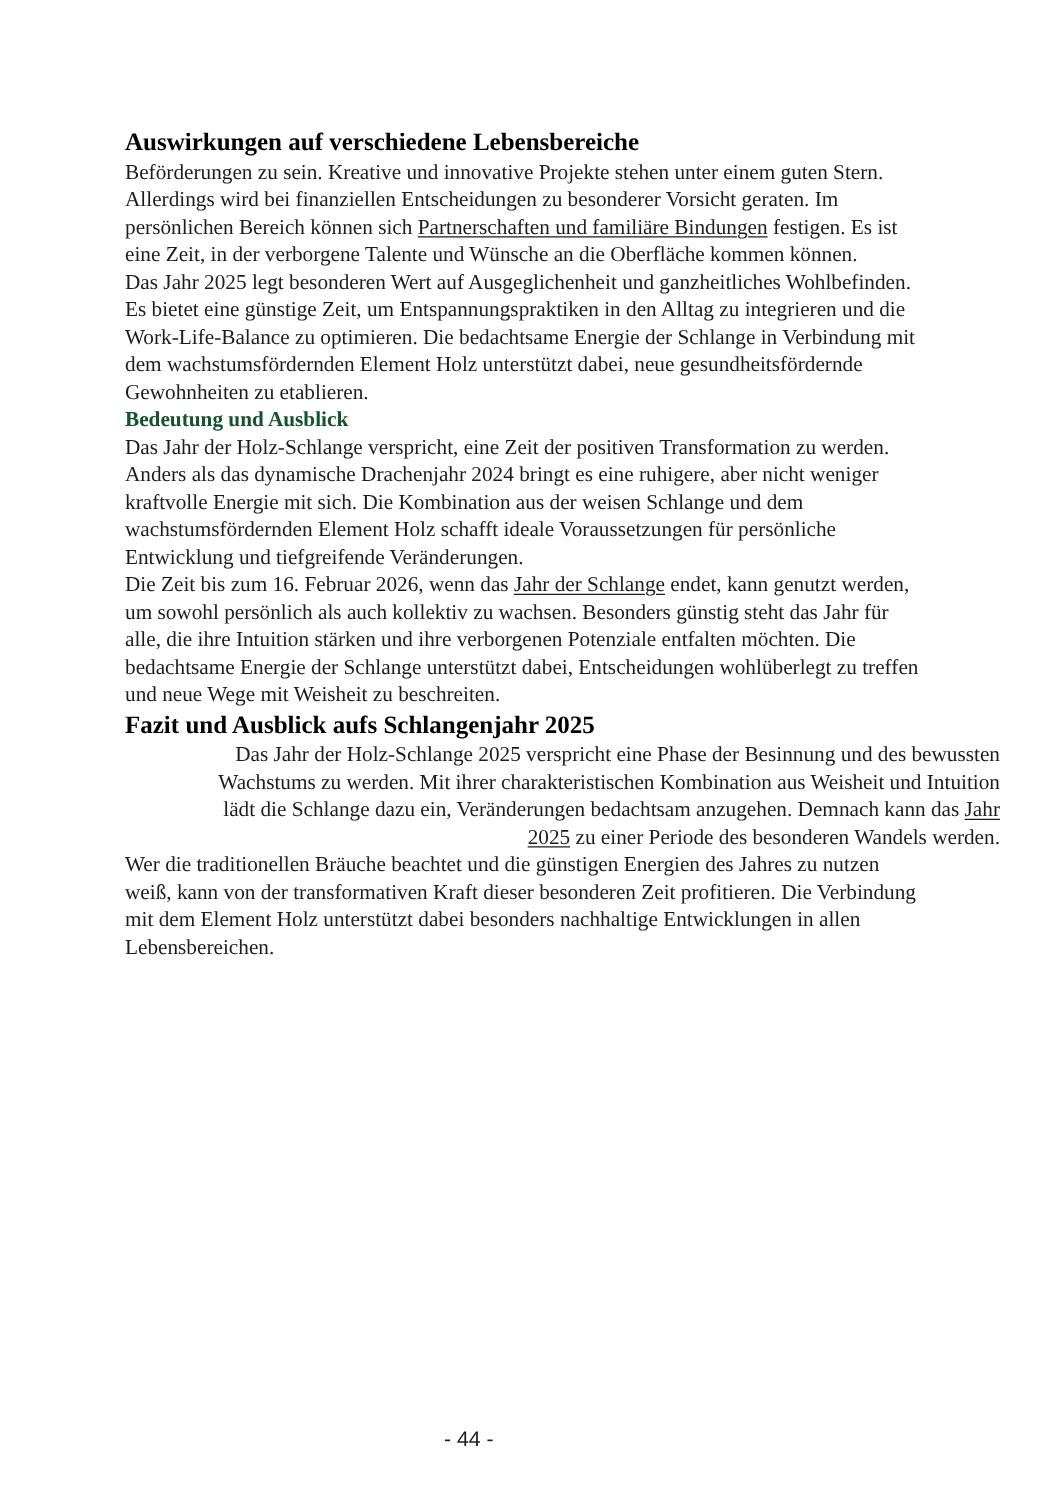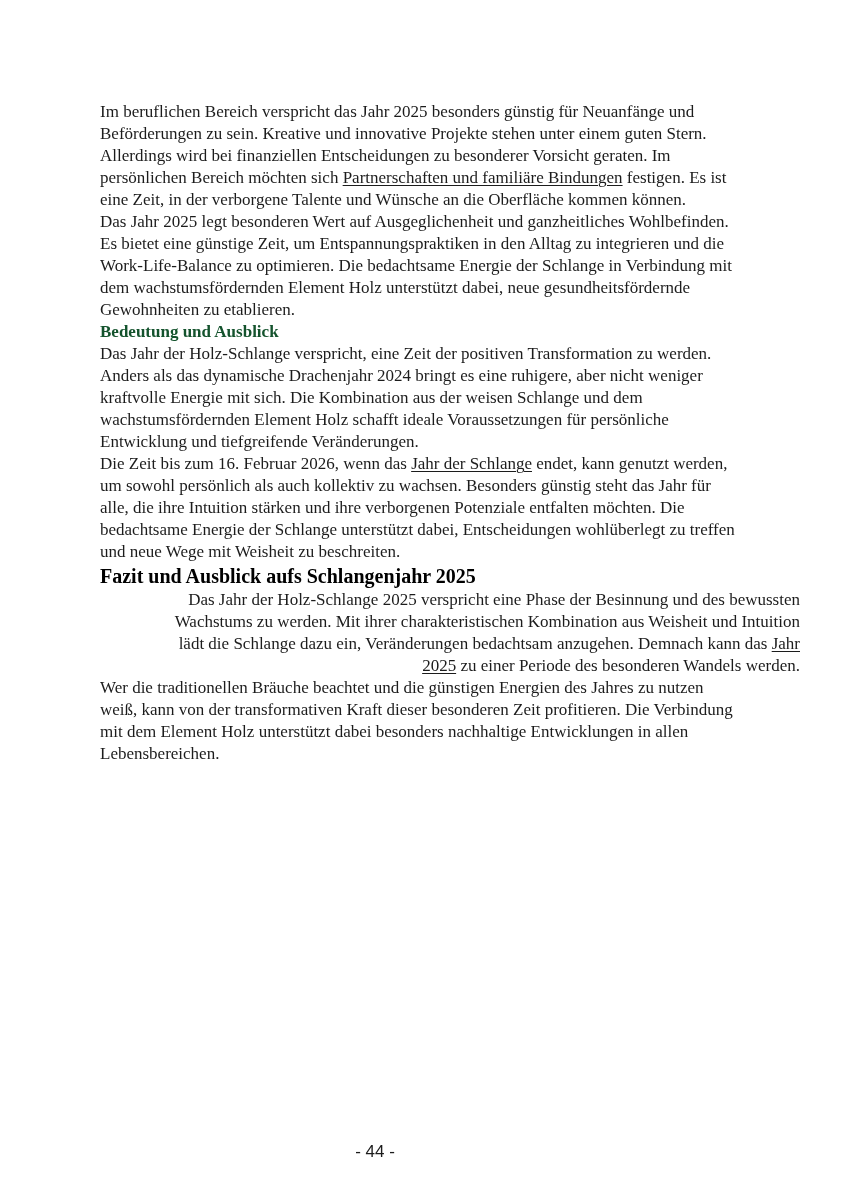--- a/index.html
+++ b/index.html
@@ -71,25 +71,25 @@
     font-size: 17px;
     line-height: 22px;
     color: #1c1c1c;
   }
 </style>
 </head>
 <body>
 
 <div class="page" data-name="document-page">
   <main class="content" data-name="document-content">
+      <h2 data-name="section-heading-lebensbereiche">Auswirkungen auf verschiedene Lebensbereiche</h2>
       <p data-name="paragraph-beruf">
-        <span class="line" data-name="text-line"><span data-name="text-run">Im beruflichen Bereich verspricht das Jahr 2025 besonders günstig für Neuanfänge und</span></span>
         <span class="line" data-name="text-line"><span data-name="text-run">Beförderungen zu sein. Kreative und innovative Projekte stehen unter einem guten Stern.</span></span>
         <span class="line" data-name="text-line"><span data-name="text-run">Allerdings wird bei finanziellen Entscheidungen zu besonderer Vorsicht geraten. Im</span></span>
-        <span class="line" data-name="text-line"><span data-name="text-run">persönlichen Bereich möchten sich </span><span class="u" data-name="underlined-text-run">Partnerschaften und familiäre Bindungen</span><span data-name="text-run"> festigen. Es ist</span></span>
+        <span class="line" data-name="text-line"><span data-name="text-run">persönlichen Bereich können sich </span><span class="u" data-name="underlined-text-run">Partnerschaften und familiäre Bindungen</span><span data-name="text-run"> festigen. Es ist</span></span>
         <span class="line" data-name="text-line"><span data-name="text-run">eine Zeit, in der verborgene Talente und Wünsche an die Oberfläche kommen können.</span></span>
       </p>
       <p data-name="paragraph-wohlbefinden">
         <span class="line" data-name="text-line"><span data-name="text-run">Das Jahr 2025 legt besonderen Wert auf Ausgeglichenheit und ganzheitliches Wohlbefinden.</span></span>
         <span class="line" data-name="text-line"><span data-name="text-run">Es bietet eine günstige Zeit, um Entspannungspraktiken in den Alltag zu integrieren und die</span></span>
         <span class="line" data-name="text-line"><span data-name="text-run">Work-Life-Balance zu optimieren. Die bedachtsame Energie der Schlange in Verbindung mit</span></span>
         <span class="line" data-name="text-line"><span data-name="text-run">dem wachstumsfördernden Element Holz unterstützt dabei, neue gesundheitsfördernde</span></span>
         <span class="line" data-name="text-line"><span data-name="text-run">Gewohnheiten zu etablieren.</span></span>
       </p>
       <h3 data-name="section-heading-bedeutung">Bedeutung und Ausblick</h3>

